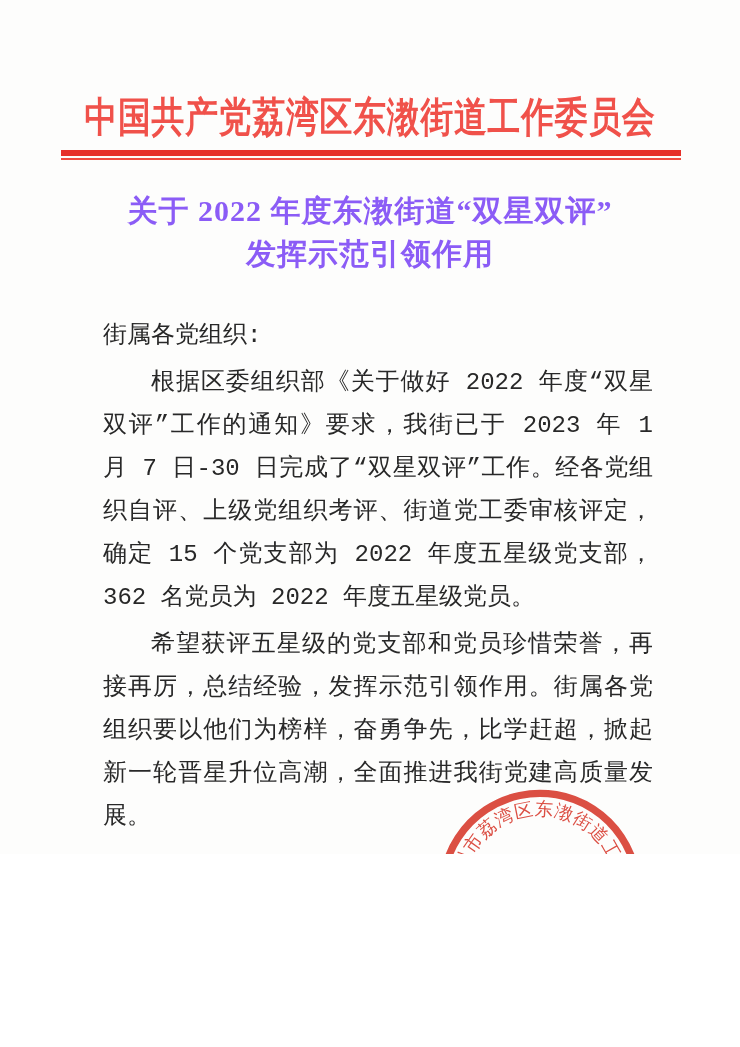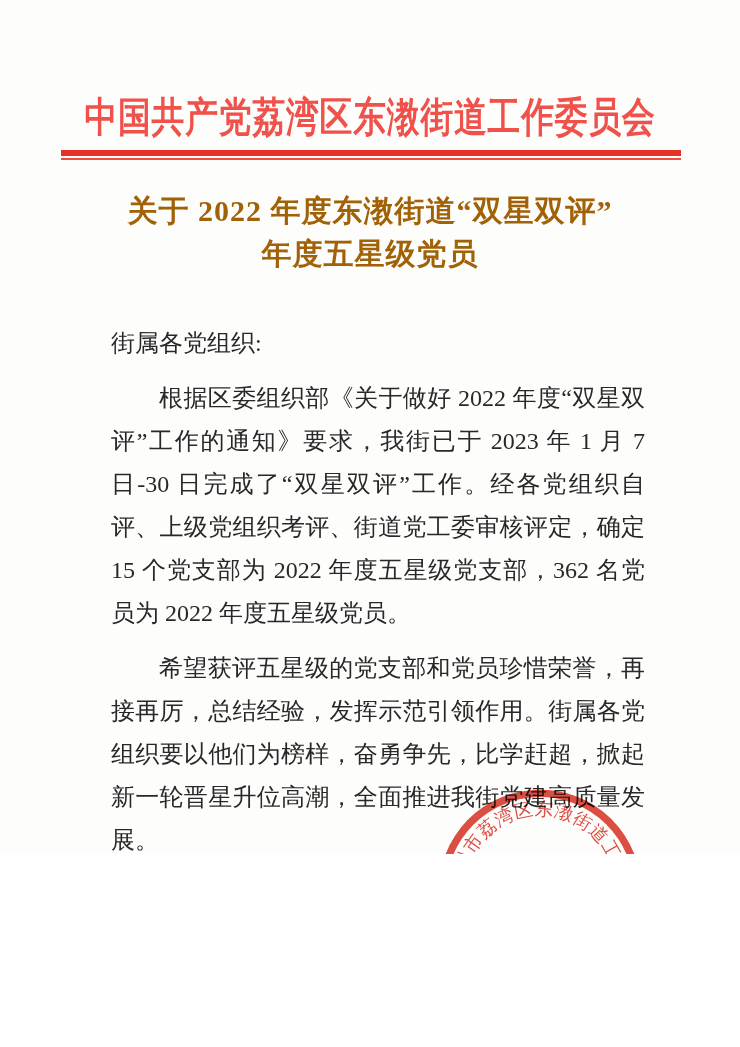--- a/index.html
+++ b/index.html
@@ -32,37 +32,37 @@
   .rule-top .rule-thick { height: 6px; background: #e6302a; }
   .rule-top .rule-thin  { height: 2px; background: #ef4b40; margin-top: 2px; }
 
   
   .doc-title {
     position: absolute;
     top: 189px; left: 0; right: 0;
     text-align: center;
     font-size: 30px;
     font-weight: bold;
-    color: #a16207;
+    color: #8b5cf6;
     line-height: 43px;
     letter-spacing: 1px;
   }
 
   
   .body-block {
     position: absolute;
     top: 310px;
     left: 99px;
     width: 558px;
     font-size: 24px;
     line-height: 43px;
     text-align: justify;
     text-justify: inter-character;
   }
-  .body-block p { margin: 12px; }
+  .body-block p { margin: 4px; font-family: Liberation Mono, monospace; }
   .para { text-indent: 2em; }
 
   .attachments { display: flex; margin-top: 15px; font-size: 24px; }
   .att-label { white-space: nowrap; }
   .att-items { margin-left: 10px; }
   .att-items .att-item { line-height: 45px; white-space: nowrap; font-weight: bold; }
 
   
   .signature {
     position: absolute;
@@ -103,21 +103,21 @@
 
   <div class="letterhead">中国共产党荔湾区东漖街道工作委员会</div>
 
   <div class="rule-top">
     <div class="rule-thick"></div>
     <div class="rule-thin"></div>
   </div>
 
   <div class="doc-title">
     <div>关于 2022 年度东漖街道“双星双评”</div>
-    <div>年度五星级党员</div>
+    <div>发挥示范引领作用</div>
   </div>
 
   <div class="body-block">
     <p class="salutation">街属各党组织:</p>
     <p class="para">根据区委组织部《关于做好 2022 年度“双星双评”工作的通知》要求，我街已于 2023 年 1 月 7 日-30 日完成了“双星双评”工作。经各党组织自评、上级党组织考评、街道党工委审核评定，确定 15 个党支部为 2022 年度五星级党支部，362 名党员为 2022 年度五星级党员。</p>
     <p class="para">希望获评五星级的党支部和党员珍惜荣誉，再接再厉，总结经验，发挥示范引领作用。街属各党组织要以他们为榜样，奋勇争先，比学赶超，掀起新一轮晋星升位高潮，全面推进我街党建高质量发展。</p>
 
     <div class="attachments">
       <span class="att-label">附件：</span>
       <div class="att-items">

